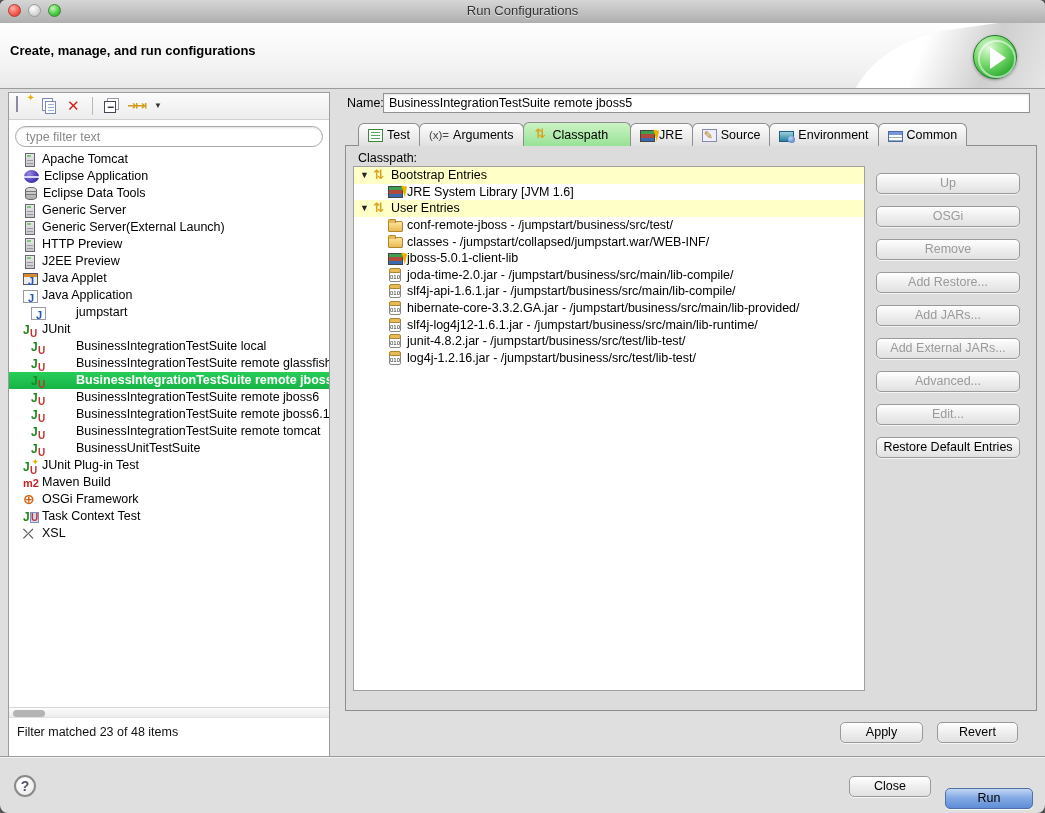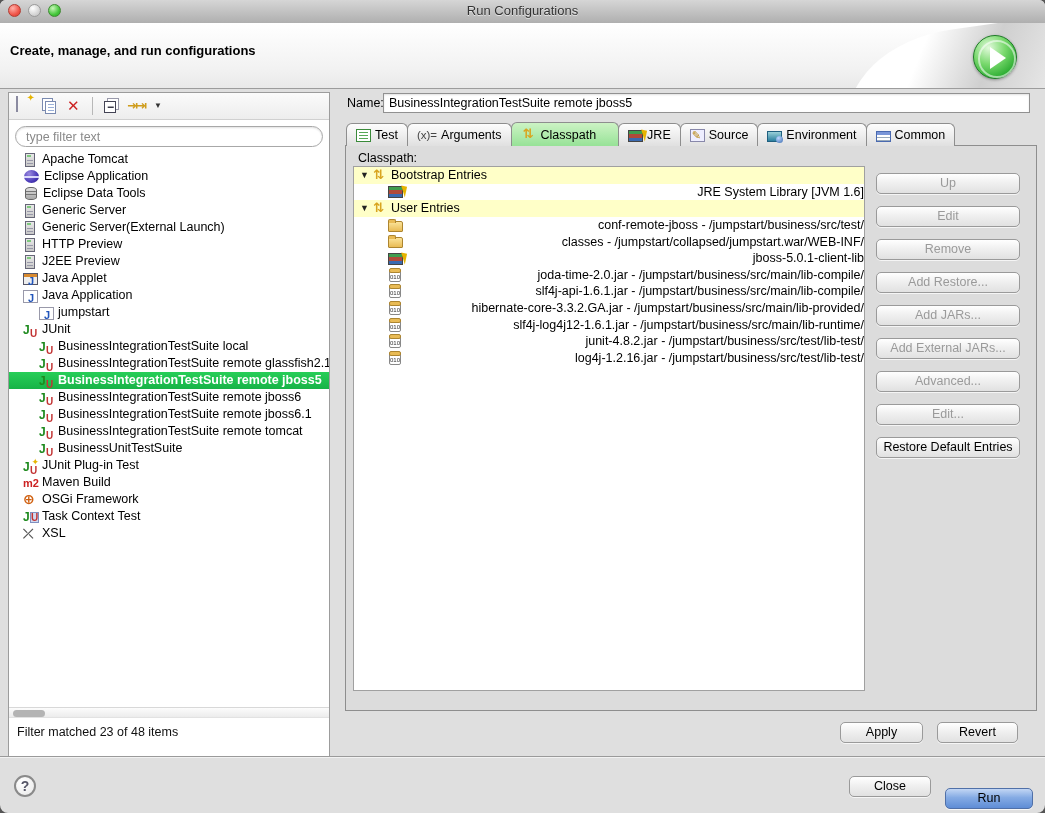--- a/index.html
+++ b/index.html
@@ -37,21 +37,21 @@
   .ic-collapse{width:12px;height:12px;border:1px solid #445;background:#fff;position:absolute;left:2px;top:4px;box-shadow:3px -3px 0 -1px #fff,3px -3px 0 0 #99a;}
   .ic-collapse::after{content:"−";position:absolute;left:2px;top:-2px;font-weight:bold;color:#223;}
   .ic-filter{position:absolute;left:0;top:1px;color:#cf9d1d;font-size:13px;font-weight:bold;letter-spacing:-2px;}
   .ic-caret{position:absolute;right:-7px;top:4px;color:#333;font-size:8px;}
 
   .filterbox{position:absolute;left:6px;top:33px;width:308px;height:21px;border:1px solid #a8a8a8;border-radius:11px;background:#fff;box-shadow:inset 0 1px 2px rgba(0,0,0,.12);padding:2px 10px;font-size:12.5px;color:#000;outline:none;font-family:inherit;}
   .filterbox::placeholder{color:#8a8a8a;}
 
   .tree{position:absolute;left:0;top:58px;width:100%;height:552px;overflow:hidden;}
   .trow{height:17px;line-height:17px;display:flex;align-items:center;white-space:nowrap;padding-left:14px;}
-  .trow.lvl1{padding-left:30px;}
+  .trow.lvl1{padding-left:22px;gap:26px;}
   .trow .lbl{margin-left:4px;font-size:12.5px;}
   .trow.sel{background:linear-gradient(#27ce58,#17b347);}
   .trow.sel .lbl{color:#fff;font-weight:bold;}
 
   .hscroll{position:absolute;left:0;top:614px;width:100%;height:11px;background:linear-gradient(#fcfcfc,#ececec);border-top:1px solid #d8d8d8;border-bottom:1px solid #e2e2e2;}
   .hthumb{position:absolute;left:4px;top:2px;width:32px;height:7px;border-radius:4px;background:#b4b4b4;}
   .lstatus{position:absolute;left:8px;top:632px;font-size:12.5px;color:#111;}
 
   
   .i{display:inline-block;position:relative;width:15px;height:15px;flex:0 0 15px;}
@@ -93,31 +93,31 @@
   .i.envic::after{content:"";position:absolute;right:-2px;bottom:-2px;width:7px;height:7px;border-radius:50%;background:radial-gradient(circle at 35% 30%,#bcd8ff,#3a6ab0);}
   .i.commonic{width:13px;height:11px;margin-top:2px;background:#fff;border:1px solid #4a6ab0;}
   .i.commonic::before{content:"";position:absolute;left:0;top:0;right:0;height:3px;background:#7a96d8;}
   .i.commonic::after{content:"";position:absolute;left:0;top:5px;right:0;height:1px;background:#9ab;box-shadow:0 3px 0 #9ab;}
   .disc{width:10px;flex:0 0 10px;font-size:9px;color:#222;margin-right:2px;}
 
   
   .namerow{position:absolute;left:347px;top:96px;font-size:12.5px;}
   .nameinput{position:absolute;left:383px;top:93px;width:647px;height:20px;border:1px solid #919191;background:#fff;font-size:12.5px;padding:1px 5px;font-family:inherit;box-shadow:inset 0 1px 2px rgba(0,0,0,.12);outline:none;}
 
-  .tabs{position:absolute;left:346px;top:122px;height:24px;display:flex;align-items:flex-end;z-index:3;}
+  .tabs{position:absolute;left:358px;top:122px;height:24px;display:flex;align-items:flex-end;z-index:3;}
   .tab{height:23px;display:flex;align-items:center;gap:4px;padding:0 9px;border:1px solid #8e8e8e;border-bottom:none;border-radius:6px 6px 0 0;background:linear-gradient(#fdfdfd,#e0e0e0);margin-right:-1px;font-size:12.5px;position:relative;}
   .tab.active{height:24px;background:linear-gradient(#ccf3c4,#97e297);z-index:4;padding:0 22px 0 10px;}
   .tab .pfx{color:#444;font-size:11.5px;}
 
   .groupbox{position:absolute;left:345px;top:145px;width:692px;height:566px;background:#dcdcdc;border:1px solid #8e8e8e;z-index:1;}
   .cplabel{position:absolute;left:12px;top:5px;font-size:12.5px;}
   .cplist{position:absolute;left:7px;top:20px;width:512px;height:525px;background:#fff;border:1px solid #a0a0a0;overflow:hidden;}
   .crow{height:16.6px;display:flex;align-items:center;white-space:nowrap;padding-left:6px;font-size:12.5px;}
   .crow.group{background:#ffffc8;}
-  .crow.ind{padding-left:34px;justify-content:space-between;}
+  .crow.ind{padding-left:34px;}
   .crow .lbl{margin-left:4px;}
 
   .sidebtns{position:absolute;left:530px;top:27px;width:144px;}
   .btn{display:block;border:1px solid #9a9a9a;border-radius:5px;background:linear-gradient(#ffffff,#f0f0f0 45%,#e1e1e1);font-size:12.5px;text-align:center;color:#000;box-shadow:0 1px 0 rgba(255,255,255,.7);font-family:inherit;}
   .sidebtns .btn{width:144px;height:21px;margin-bottom:12px;line-height:19px;}
   .btn.disabled{color:#9a9a9a;}
   .btn.strong{font-weight:normal;}
 
   .applyrow-btn{position:absolute;width:83px;height:21px;line-height:19px;}
   #applyBtn{left:840px;top:722px;}
@@ -351,21 +351,21 @@
           <span class="lbl">junit-4.8.2.jar - /jumpstart/business/src/test/lib-test/</span>
         </div>
       <div class="crow ind">
           <span class="i jar"></span>
           <span class="lbl">log4j-1.2.16.jar - /jumpstart/business/src/test/lib-test/</span>
         </div>
     </div>
 
     <div class="sidebtns">
       <button class="btn disabled">Up</button>
-      <button class="btn disabled">Edit</button>
+      <button class="btn disabled">OSGi</button>
       <button class="btn disabled">Remove</button>
       <button class="btn disabled">Add Restore...</button>
       <button class="btn disabled">Add JARs...</button>
       <button class="btn disabled">Add External JARs...</button>
       <button class="btn disabled">Advanced...</button>
       <button class="btn disabled">Edit...</button>
       <button class="btn strong">Restore Default Entries</button>
     </div>
   </div>
 

